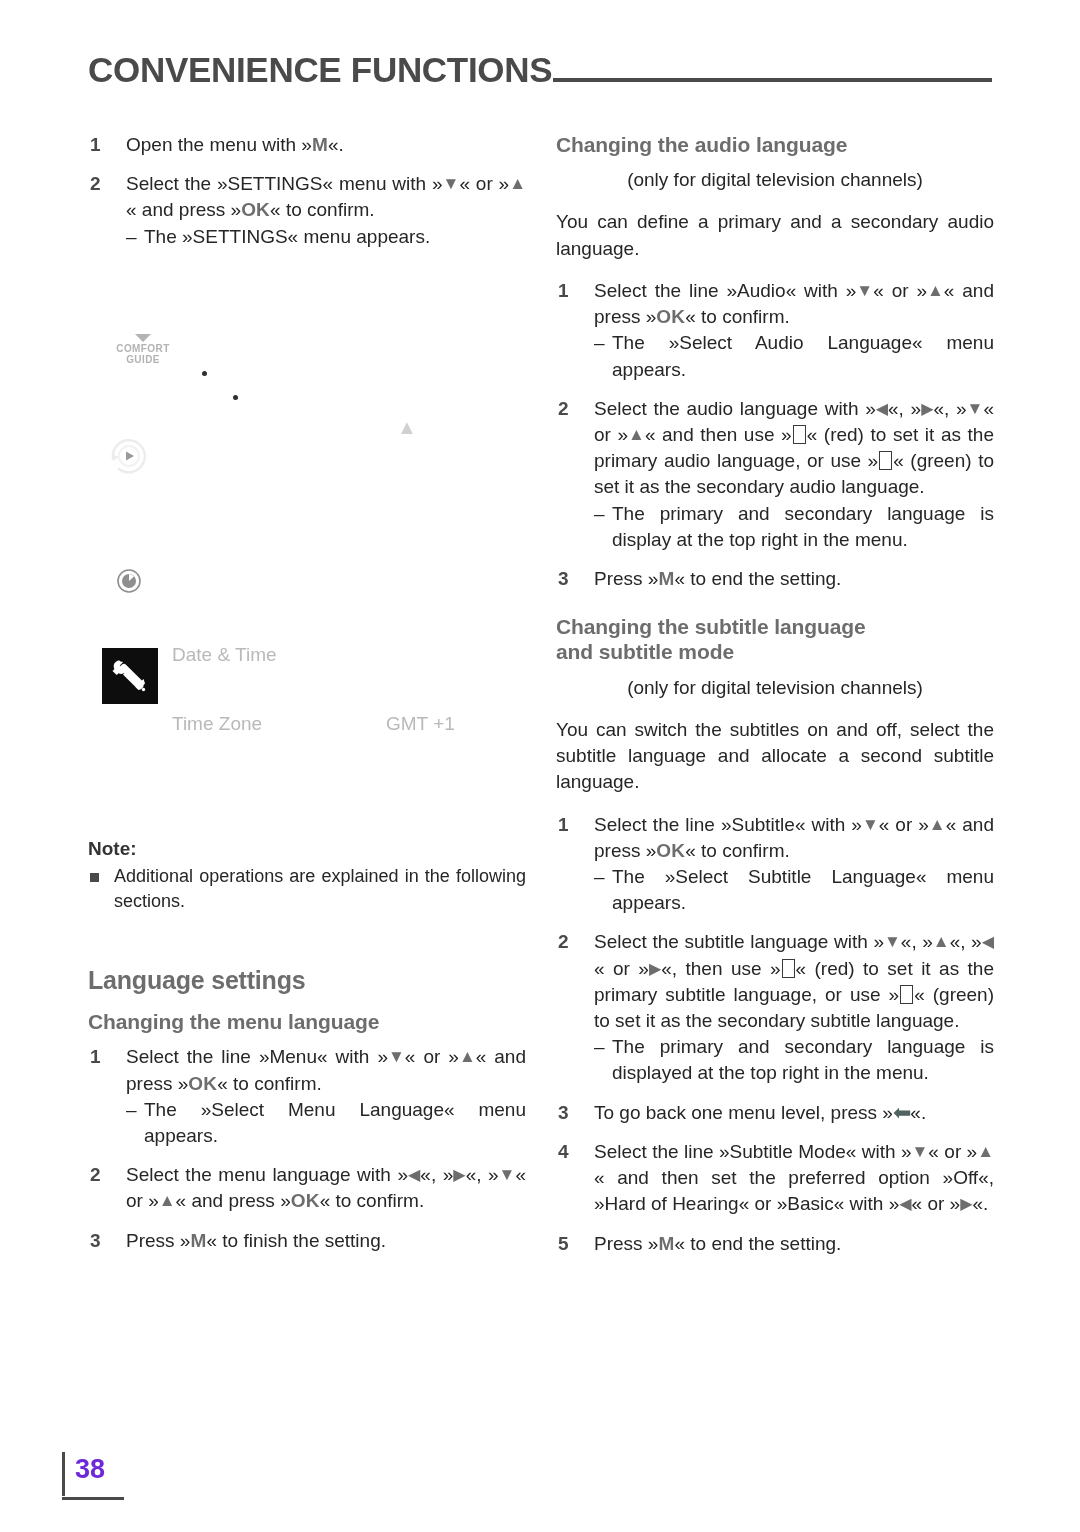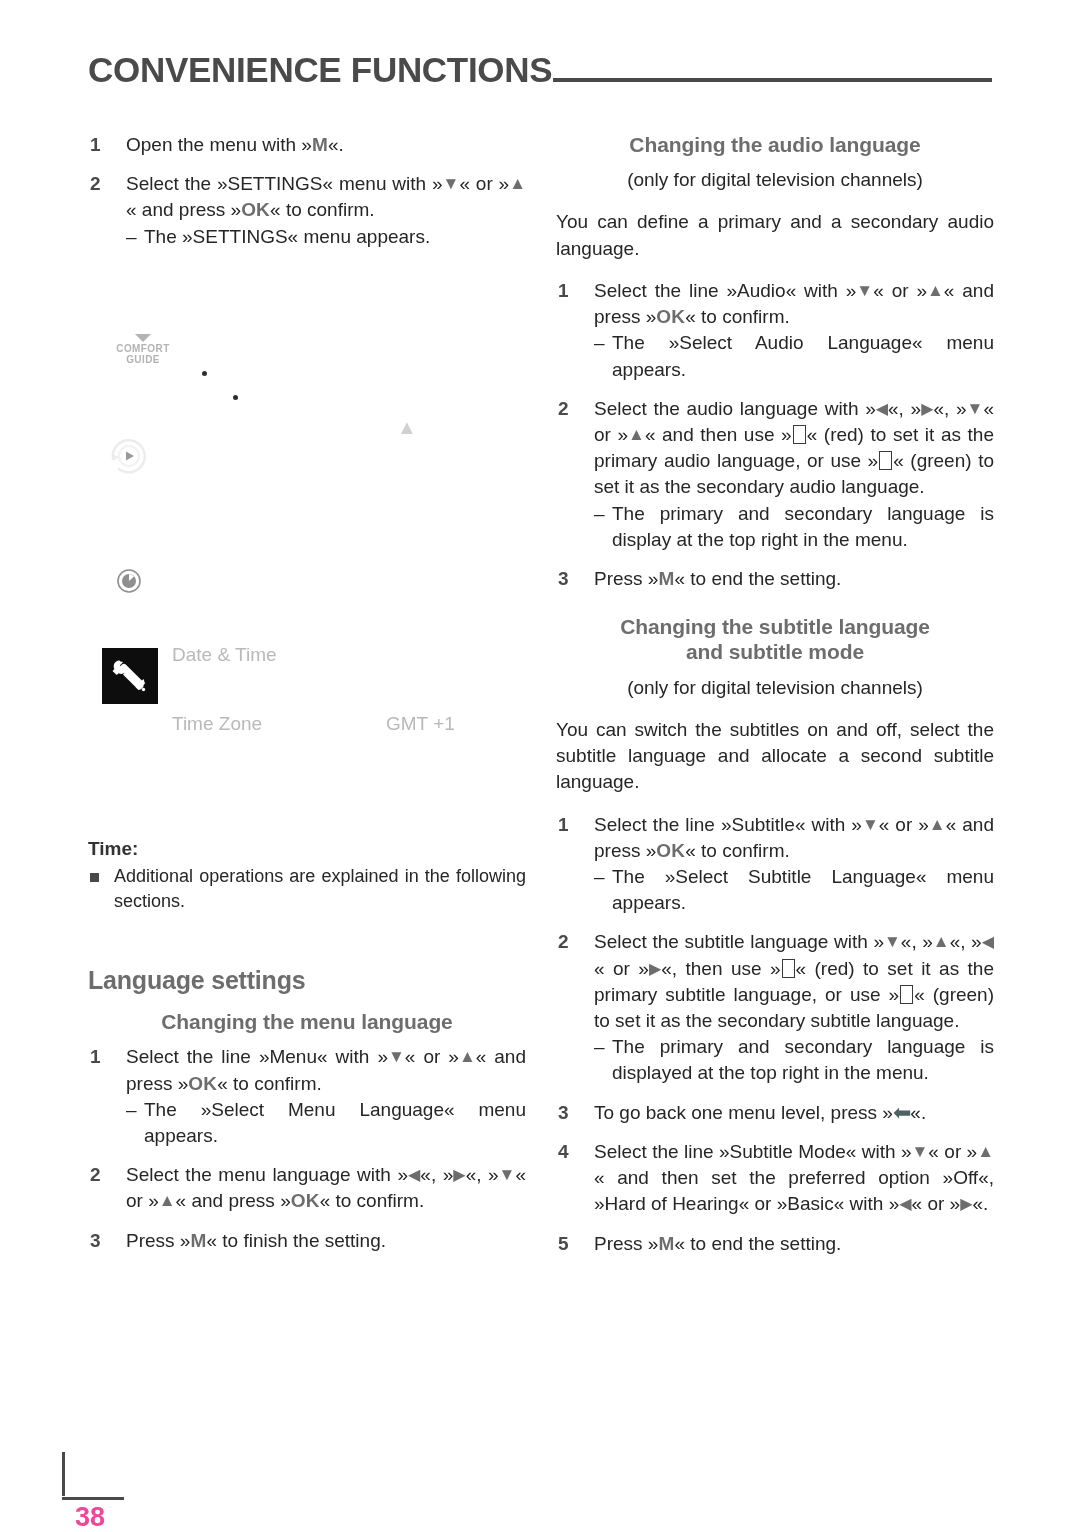--- a/index.html
+++ b/index.html
@@ -64,21 +64,20 @@
     line-height: 1.18;
     letter-spacing: -0.2px;
   }
   h3.subsection {
     font-size: 21px;
     font-weight: bold;
     color: #6d6d6d;
     margin: 0 0 10px 0;
     line-height: 1.2;
     letter-spacing: -0.1px;
-    text-align: center;
   }
 
   p.body {
     font-size: 19px;
     line-height: 1.38;
     margin: 0 0 16px 0;
     text-align: justify;
     color: #262626;
   }
   p.body.noj { text-align: center; }
@@ -282,23 +281,22 @@
     position: absolute;
     left: 0; bottom: 0;
     width: 62px; height: 3px;
     background: #4a4a4a;
   }
   .folio .num {
     position: absolute;
     left: 13px; top: 4px;
     font-size: 27px;
     font-weight: bold;
-    color: #ec4899;
+    color: #6d28d9;
     line-height: 1;
-    margin-top: 48px;
   }
 </style>
 </head>
 <body>
 
 <div class="page">
 
   <div class="page-header">
     <div class="title">CONVENIENCE FUNCTIONS</div>
     <div class="rule"></div>
@@ -362,21 +360,21 @@
       </svg>
     </div>
 
     <div class="menu-label label-datetime">Date &amp; Time</div>
     <div class="menu-label label-timezone">Time Zone</div>
     <div class="menu-label label-gmt">GMT +1</div>
   </div>
 
   <div class="col col-left" style="top:838px;">
 
-    <div class="note-title">Time:</div>
+    <div class="note-title">Note:</div>
     <ul class="note-list">
       <li>
         <span class="sq"></span>
         <span>Additional operations are explained in the following sections.</span>
       </li>
     </ul>
 
     <h2 class="section" style="margin-top:52px;">Language settings</h2>
 
     <h3 class="subsection">Changing the menu language</h3>

